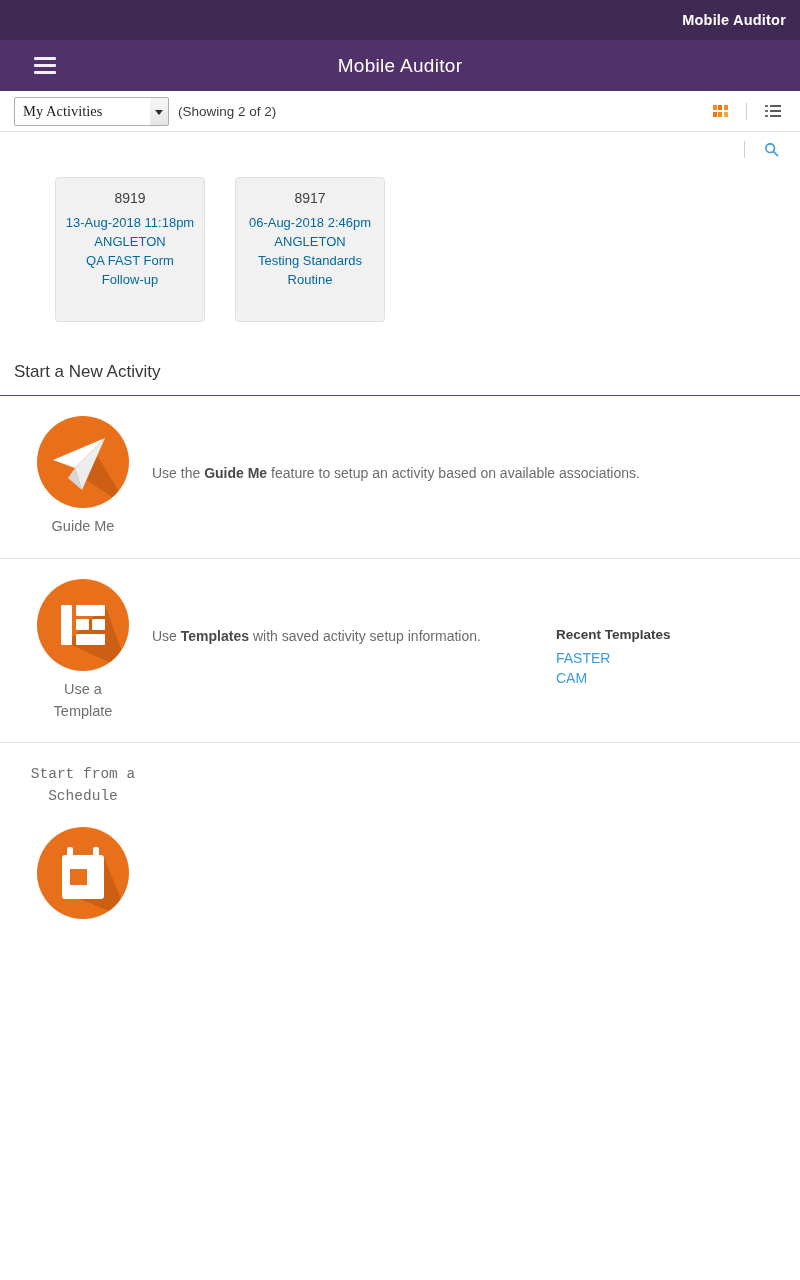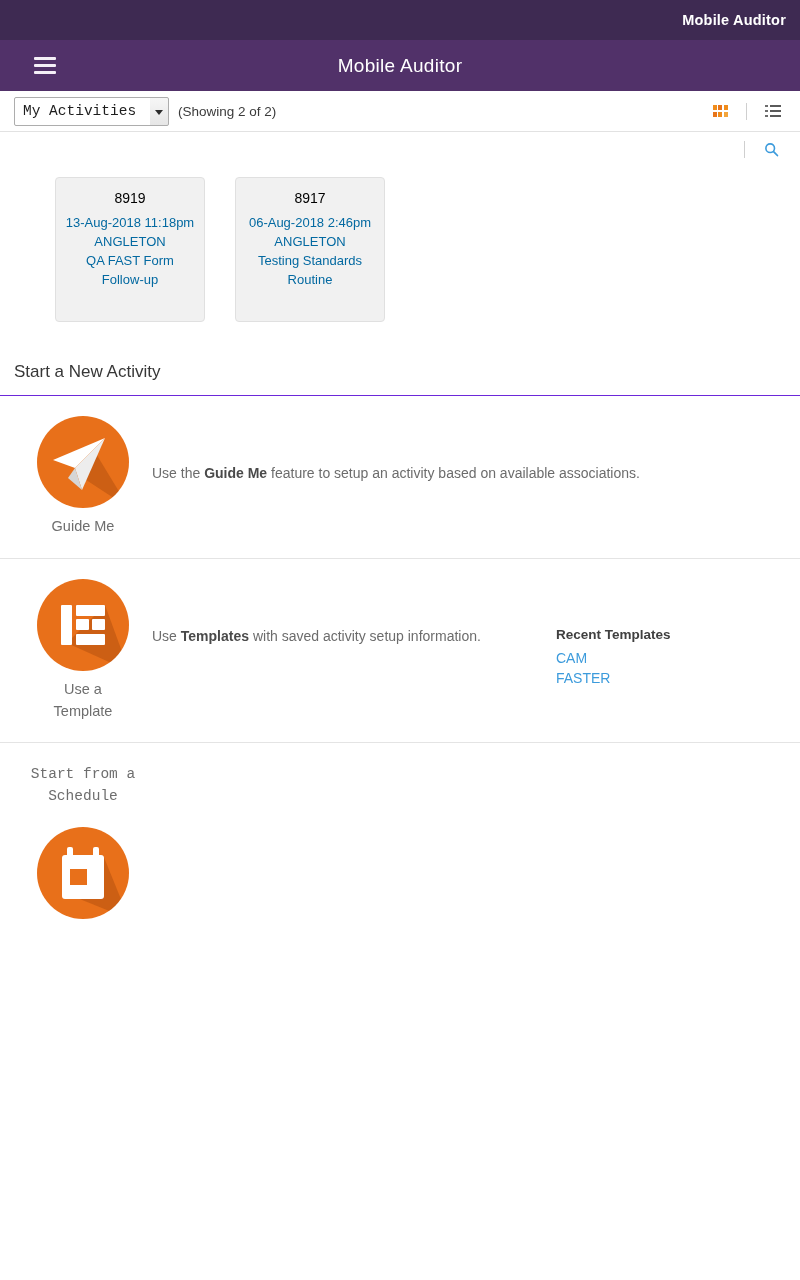--- a/index.html
+++ b/index.html
@@ -69,21 +69,21 @@
     align-items: center;
     padding: 0 12px 0 14px;
     background: #fff;
   }
   select.activity-select {
     -webkit-appearance: none;
     appearance: none;
     height: 29px;
     width: 155px;
     padding: 0 22px 0 8px;
-    font-family: Liberation Mono, monospace;
+    font-family: Liberation Serif, serif;
     font-size: 14.5px;
     color: #1d1d1d;
     background: #ffffff;
     border: 1px solid #adadad;
     border-radius: 2px;
     background-image:
       linear-gradient(#f6f6f6, #e6e6e6);
     background-repeat: no-repeat;
     background-position: right 0 top 0;
     background-size: 18px 100%;
@@ -153,21 +153,21 @@
     min-height: 145px;
     background: #f1f1f1;
     border: 1px solid #e0e0e0;
     border-radius: 4px;
     padding: 12px 6px 6px 6px;
     text-align: center;
     cursor: pointer;
   }
   .card-id {
     font-size: 14px;
-    color: #000000;
+    color: #404040;
     margin-bottom: 7px;
   }
   .card-line {
     font-size: 13px;
     color: #0369a1;
     line-height: 19px;
   }
 
   
   .section-head {
@@ -368,22 +368,22 @@
       <div class="ficon-label">
         <span>Use a</span><br>
         <span>Template</span>
       </div>
     </div>
     <div class="fdesc">
       <span>Use </span><b>Templates</b><span> with saved activity setup information.</span>
     </div>
     <div class="recent">
       <div class="recent-title">Recent Templates</div>
+      <a class="recent-link">FASTER</a>
       <a class="recent-link">CAM</a>
-      <a class="recent-link">FASTER</a>
     </div>
   </div>
 
   <div class="frow noborder">
     <div class="ficon-col label-top">
       <div class="ficon-label above">
         <span>Start from a</span><br>
         <span>Schedule</span>
       </div>
       <div class="circle">

